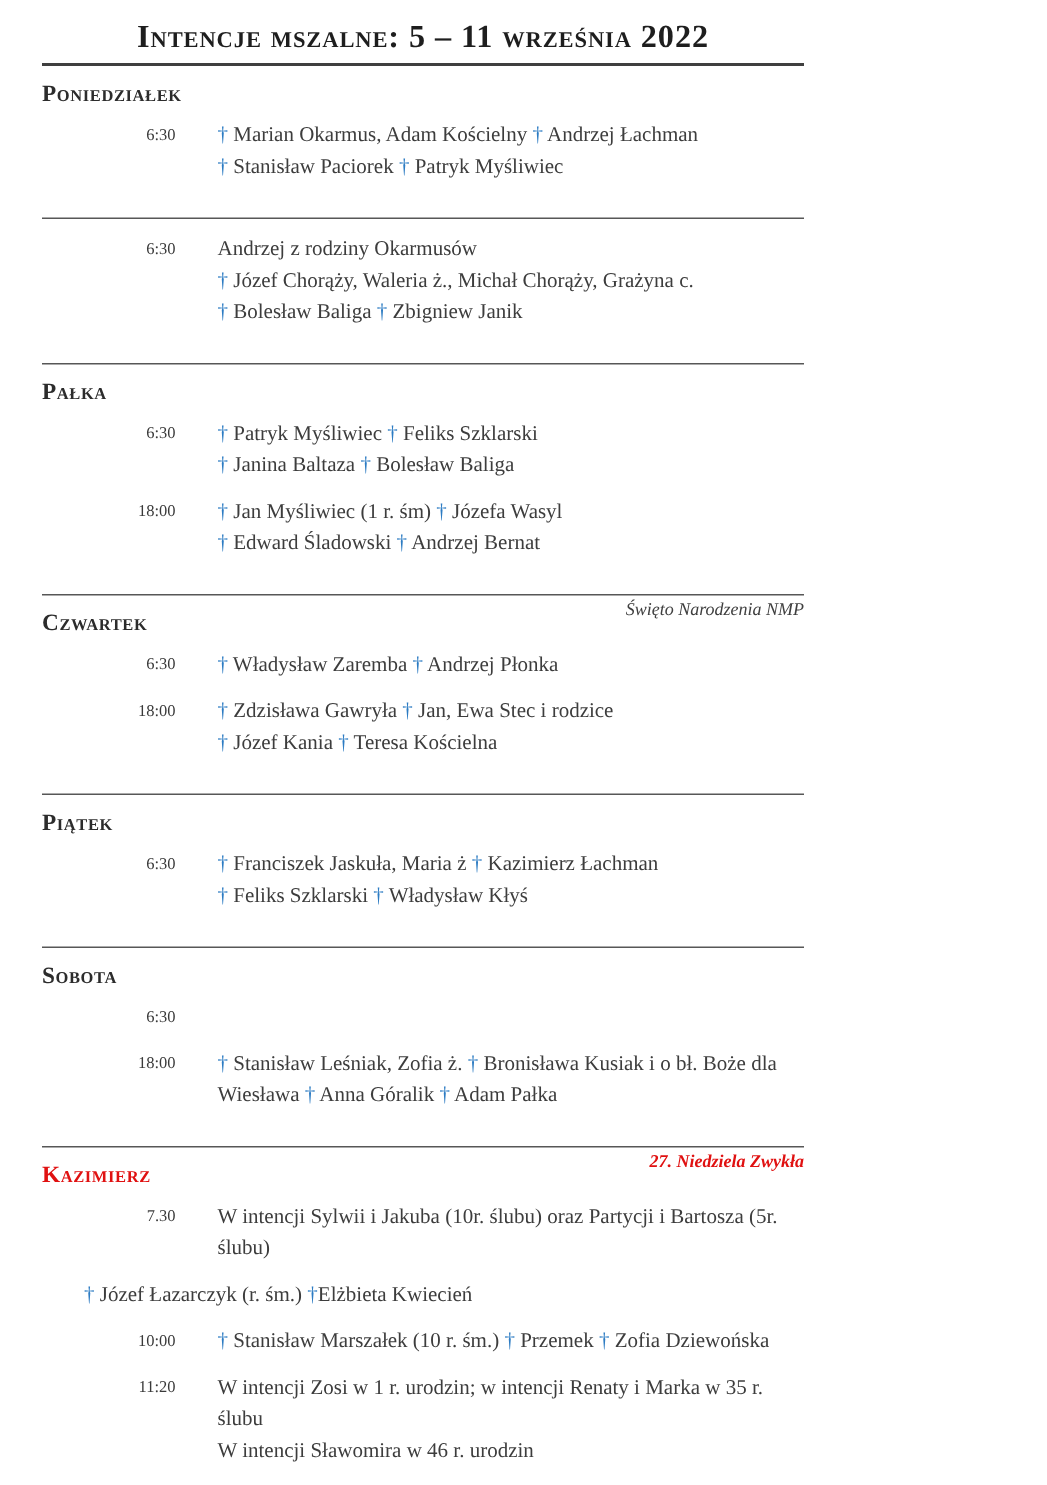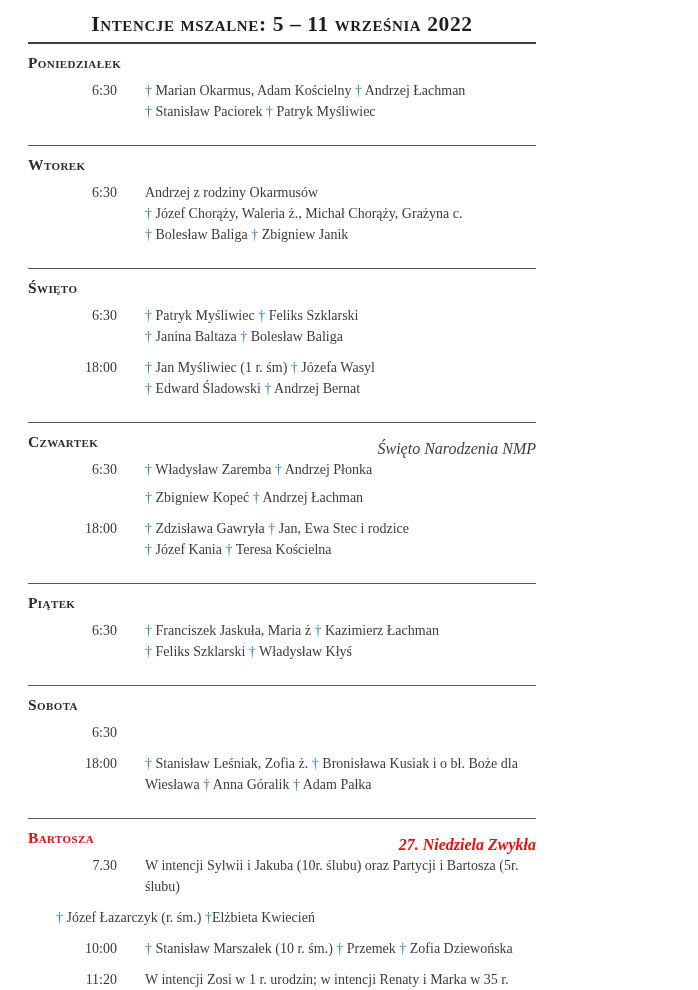--- a/index.html
+++ b/index.html
@@ -31,33 +31,33 @@
     font-variant:small-caps;
     font-weight:bold;
     font-size:15.5px;
     letter-spacing:0.4px;
     color:#2c2c2c;
     margin-bottom:8px;
   }
   .day.red { color:var(--red); }
   .note {
     position:absolute;
-    right:0; top:17px;
+    right:0; top:2px;
     font-style:italic;
-    font-size:16px;
+    font-size:12px;
     color:#3f3f3f;
   }
   .note.red { color:var(--red); font-weight:bold; }
   .mass { display:flex; margin-bottom:10px; }
   .mass:last-child { margin-bottom:0; }
   .time {
     flex:none;
     width:89px;
     text-align:right;
-    font-size:14px;
+    font-size:11px;
     line-height:21px;
     color:#3a3a3a;
   }
   .lines { flex:1; margin-left:28px; font-size:14px; line-height:21px; }
   .mass.spaced .line + .line { margin-top:7px; }
   .cross { color:var(--blue); }
 </style>
 </head>
 <body style="--blue: #2d7cc3; --red: #e01111;">
 
@@ -68,32 +68,31 @@
         <div class="day">Poniedziałek</div>
         <div class="mass">
           <div class="time">6:30</div>
           <div class="lines">
             <div class="line"><span class="cross">†</span> Marian Okarmus, Adam Kościelny <span class="cross">†</span> Andrzej Łachman</div>
             <div class="line"><span class="cross">†</span> Stanisław Paciorek <span class="cross">†</span> Patryk Myśliwiec</div>
           </div>
         </div>
       </section>
       <section class="section">
-        <div class="day">Wtorek</div>
         <div class="mass">
           <div class="time">6:30</div>
           <div class="lines">
             <div class="line">Andrzej z rodziny Okarmusów</div>
             <div class="line"><span class="cross">†</span> Józef Chorąży, Waleria ż., Michał Chorąży, Grażyna c.</div>
             <div class="line"><span class="cross">†</span> Bolesław Baliga <span class="cross">†</span> Zbigniew Janik</div>
           </div>
         </div>
       </section>
       <section class="section">
-        <div class="day">Święto</div>
+        <div class="day">Pałka</div>
         <div class="mass">
           <div class="time">6:30</div>
           <div class="lines">
             <div class="line"><span class="cross">†</span> Patryk Myśliwiec <span class="cross">†</span> Feliks Szklarski</div>
             <div class="line"><span class="cross">†</span> Janina Baltaza <span class="cross">†</span> Bolesław Baliga</div>
           </div>
         </div>
         <div class="mass">
           <div class="time">18:00</div>
           <div class="lines">
@@ -102,21 +101,20 @@
           </div>
         </div>
       </section>
       <section class="section">
         <div class="note">Święto Narodzenia NMP</div>
         <div class="day">Czwartek</div>
         <div class="mass spaced">
           <div class="time">6:30</div>
           <div class="lines">
             <div class="line"><span class="cross">†</span> Władysław Zaremba <span class="cross">†</span> Andrzej Płonka</div>
-            <div class="line"><span class="cross">†</span> Zbigniew Kopeć <span class="cross">†</span> Andrzej Łachman</div>
           </div>
         </div>
         <div class="mass">
           <div class="time">18:00</div>
           <div class="lines">
             <div class="line"><span class="cross">†</span> Zdzisława Gawryła <span class="cross">†</span> Jan, Ewa Stec i rodzice</div>
             <div class="line"><span class="cross">†</span> Józef Kania <span class="cross">†</span> Teresa Kościelna</div>
           </div>
         </div>
       </section>
@@ -138,21 +136,21 @@
         <div class="mass">
           <div class="time">18:00</div>
           <div class="lines">
             <div class="line"><span class="cross">†</span> Stanisław Leśniak, Zofia ż. <span class="cross">†</span> Bronisława Kusiak i o bł. Boże dla</div>
             <div class="line">Wiesława <span class="cross">†</span> Anna Góralik <span class="cross">†</span> Adam Pałka</div>
           </div>
         </div>
       </section>
       <section class="section last">
         <div class="note red">27. Niedziela Zwykła</div>
-        <div class="day red">Bartosza</div>
+        <div class="day red">Kazimierz</div>
         <div class="mass">
           <div class="time">7.30</div>
           <div class="lines">
             <div class="line">W intencji Sylwii i Jakuba (10r. ślubu) oraz Partycji i Bartosza (5r. ślubu)</div>
           </div>
         </div>
         <div class="mass">
           <div class="lines">
             <div class="line"><span class="cross">†</span> Józef Łazarczyk (r. śm.) <span class="cross">†</span>Elżbieta Kwiecień</div>
           </div>

